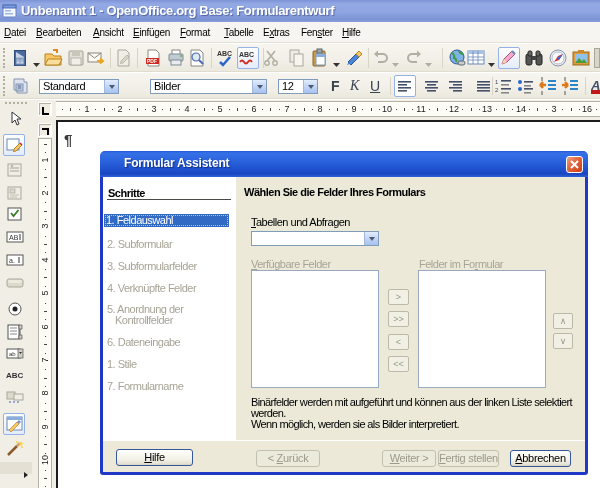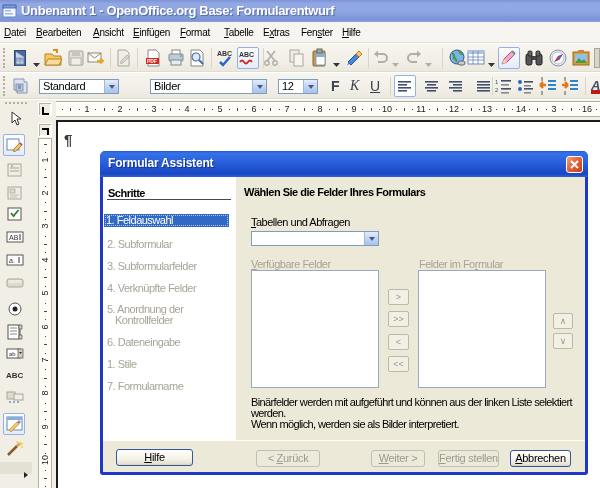--- a/index.html
+++ b/index.html
@@ -37,21 +37,21 @@
 #ltb{left:0;top:100px;width:32px;height:388px;background:#f0eee5;}
 #lgap{left:32px;top:120px;width:26px;height:368px;background:#f0eee5;}
 #page{left:58px;top:122px;width:542px;height:366px;background:#fff;}
 #pageTB{left:56px;top:120px;width:544px;height:2px;background:#1c1c1c;}
 #pageLB{left:56px;top:120px;width:2px;height:368px;background:#1c1c1c;}
 #pilcrow{left:64px;top:131px;font-size:15px;font-weight:bold;color:#3a3a3a;}
 #dlg{left:100px;top:151px;width:488px;height:324px;background:#2038c8;border-radius:6px 6px 3px 3px;
 }
 #dtitle{left:0;top:0;width:488px;height:26px;border-radius:5px 5px 0 0;
  background:linear-gradient(180deg,#2458d8 0%,#3671e6 8%,#2a62dc 40%,#1d4ecb 75%,#1a46c0 88%,#2f62d8 100%);}
-#dtext{left:8px;top:5px;color:#fff;font-weight:bold;font-size:12px;letter-spacing:-0.2px;
+#dtext{left:24px;top:5px;color:#fff;font-weight:bold;font-size:12px;letter-spacing:-0.2px;
  text-shadow:1px 1px 1px rgba(10,20,80,.6);}
 #dclose{left:466px;top:5px;width:17px;height:17px;border:1px solid #fff;border-radius:3px;
  background:linear-gradient(135deg,#eda284 0%,#e2653c 45%,#ce3a11 100%);}
 #dclient{left:3px;top:26px;width:482px;height:295px;background:#ece9d8;}
 #roadmap{left:0;top:0;width:132px;height:263px;background:#fff;}
 #vsep{left:132px;top:0;width:1px;height:263px;background:#a39f8e;border-right:1px solid #fff;}
 #hsep{left:0;top:263px;width:482px;height:1px;background:#a39f8e;border-bottom:1px solid #fff;}
 .d11{font-size:11px;letter-spacing:-0.5px;white-space:nowrap;}
 .grey{color:#a7a496;}
 #schritte{left:5px;top:10px;font-weight:bold;font-size:11px;}
@@ -555,17 +555,17 @@
   <div class="abs lb" style="left:315px;top:93px"></div>
   <div class="abs xfbtn" style="left:285px;top:112px">&gt;</div>
   <div class="abs xfbtn" style="left:285px;top:134px">&gt;&gt;</div>
   <div class="abs xfbtn" style="left:285px;top:157px">&lt;</div>
   <div class="abs xfbtn" style="left:285px;top:179px">&lt;&lt;</div>
   <div class="abs xfbtn" style="left:450px;top:136px;width:20px">∧</div>
   <div class="abs xfbtn" style="left:450px;top:156px;width:20px">∨</div>
   <div class="abs d11" style="left:148px;top:220px;line-height:11px;letter-spacing:-0.62px">Binärfelder werden mit aufgeführt und können aus der linken Liste selektiert<br>werden.<br>Wenn möglich, werden sie als Bilder interpretiert.</div>
   <div class="abs btn" style="left:13px;top:272px;width:77px"><u>H</u>ilfe</div>
   <div class="abs btnd" style="left:153px;top:273px;width:64px">&lt; <u>Z</u>urück</div>
-  <div class="abs btnd" style="left:268px;top:273px;width:54px"><u>W</u>eiter &gt;</div>
+  <div class="abs btnd" style="left:279px;top:273px;width:54px"><u>W</u>eiter &gt;</div>
   <div class="abs btnd" style="left:335px;top:273px;width:61px"><u>F</u>ertig stellen</div>
   <div class="abs btn" style="left:407px;top:273px;width:61px"><u>A</u>bbrechen</div>
  </div>
 </div>
 
 </body></html>

